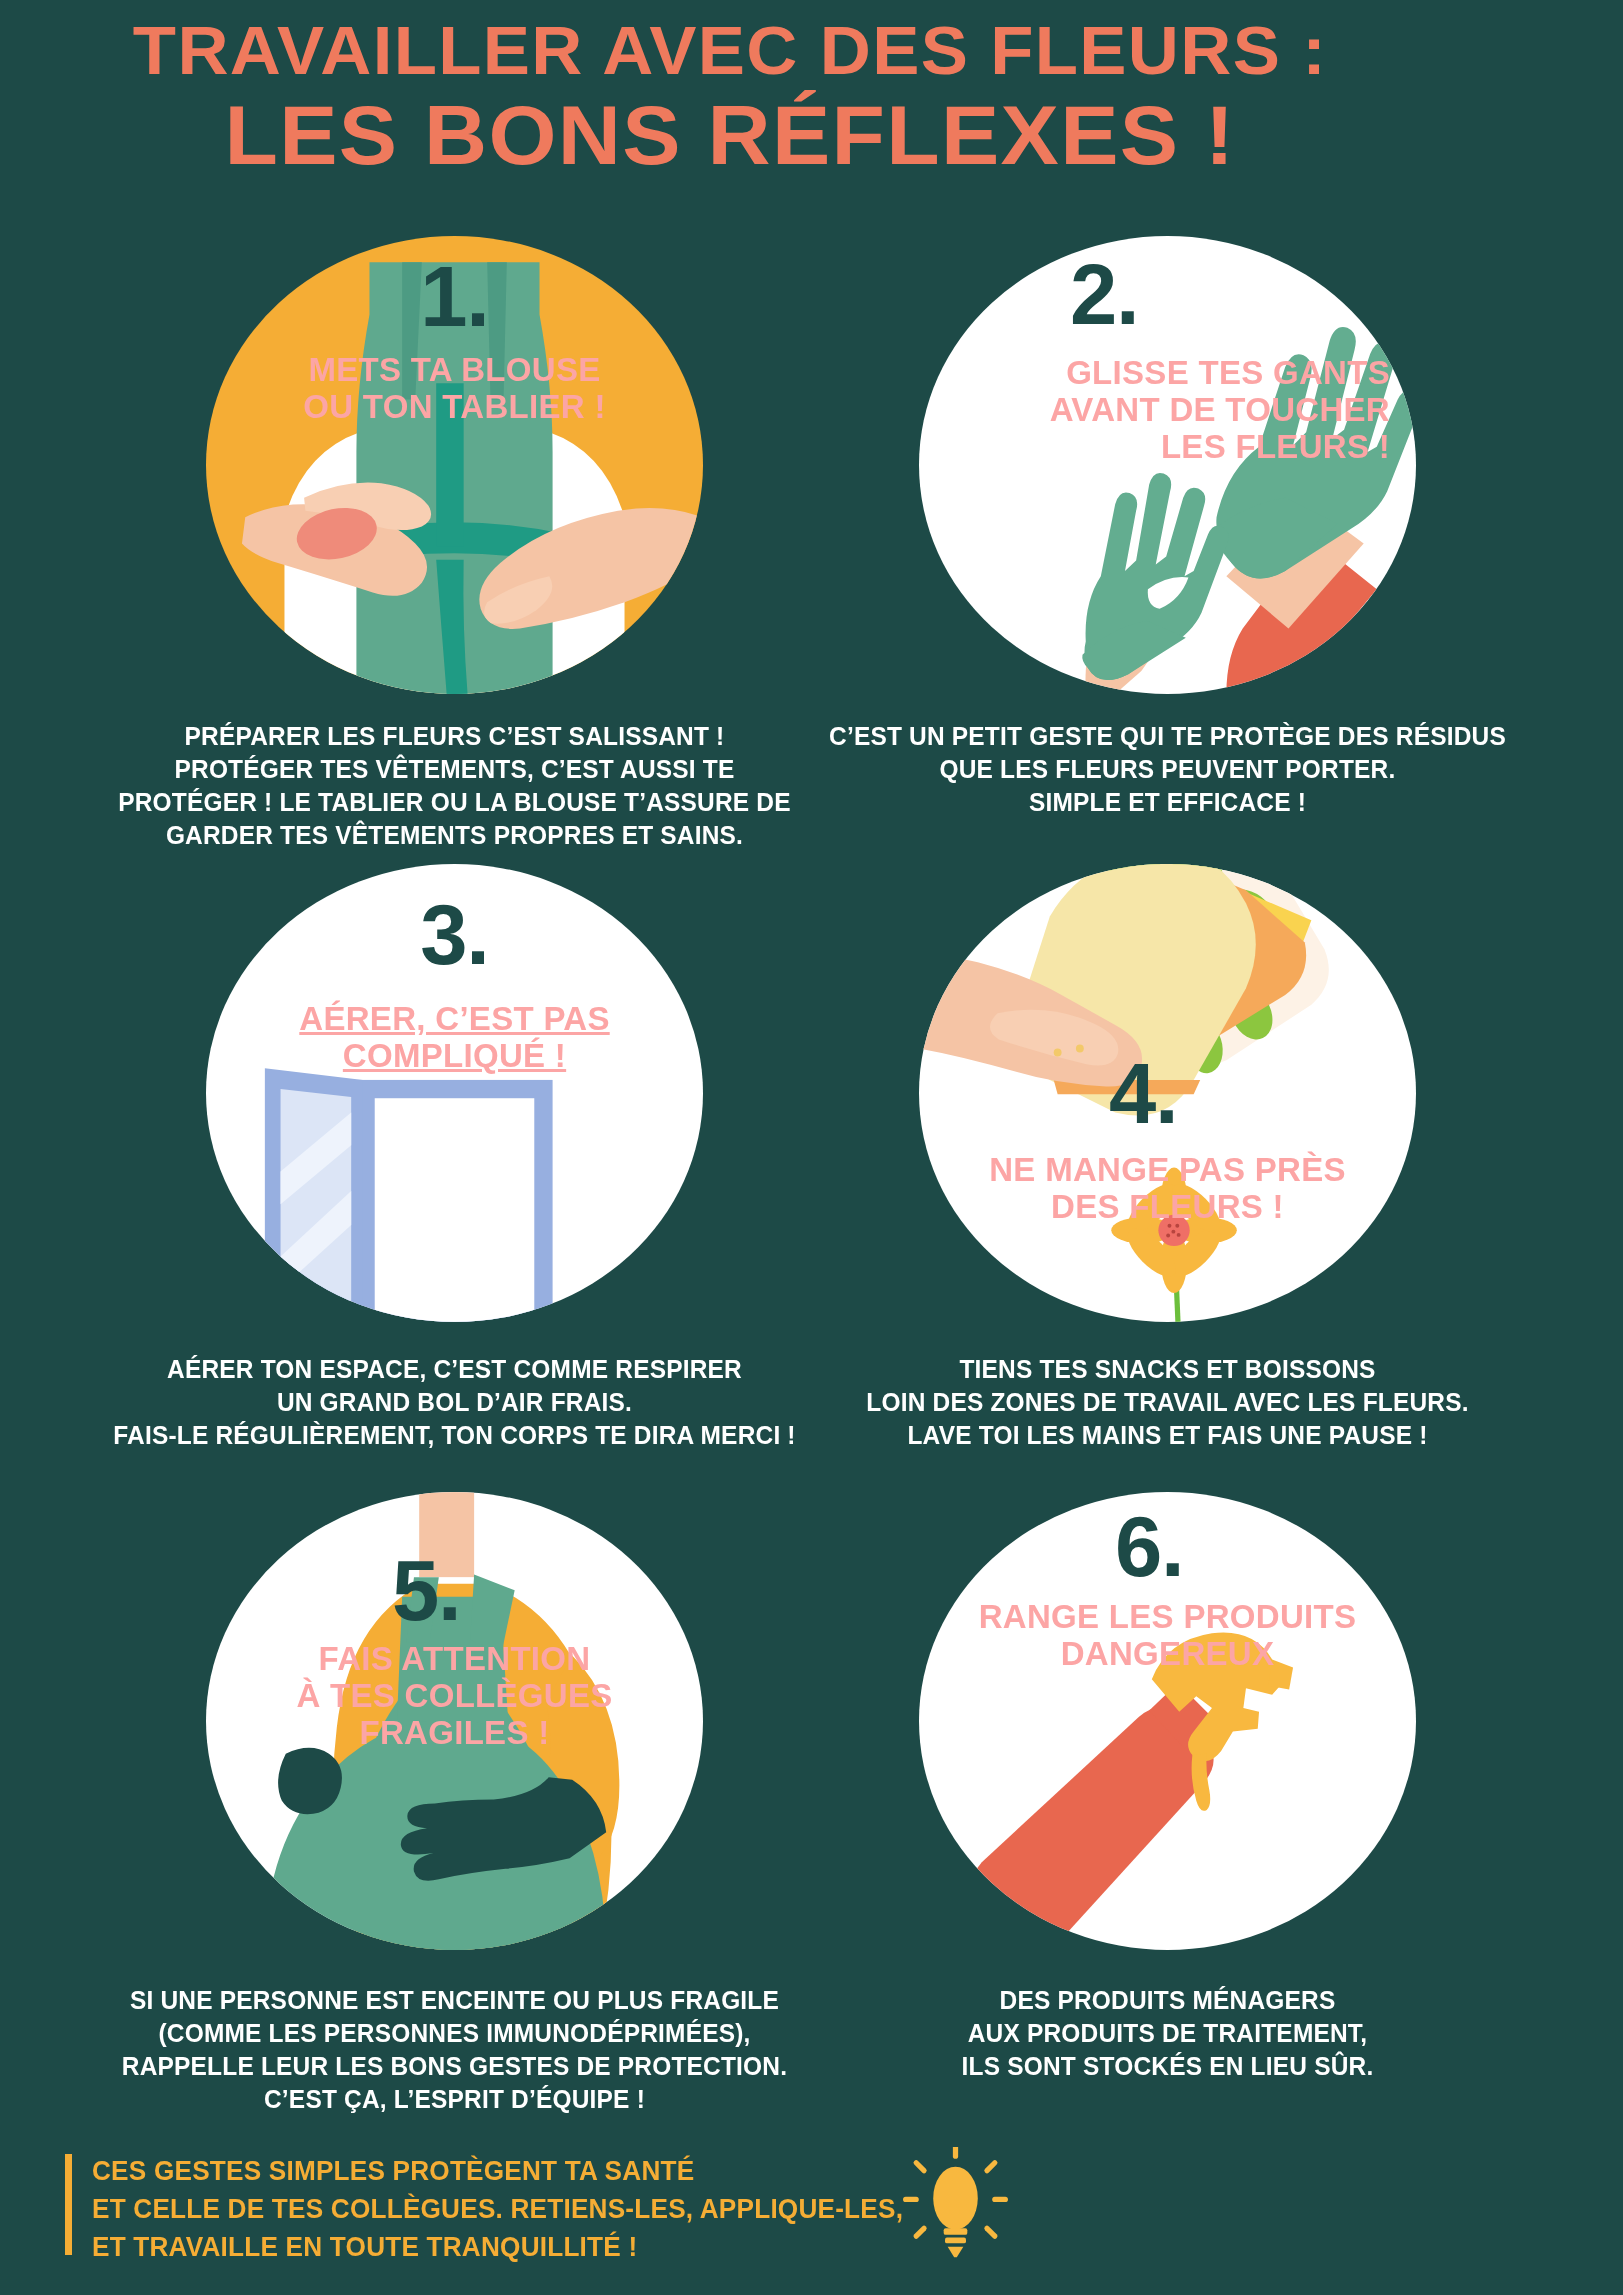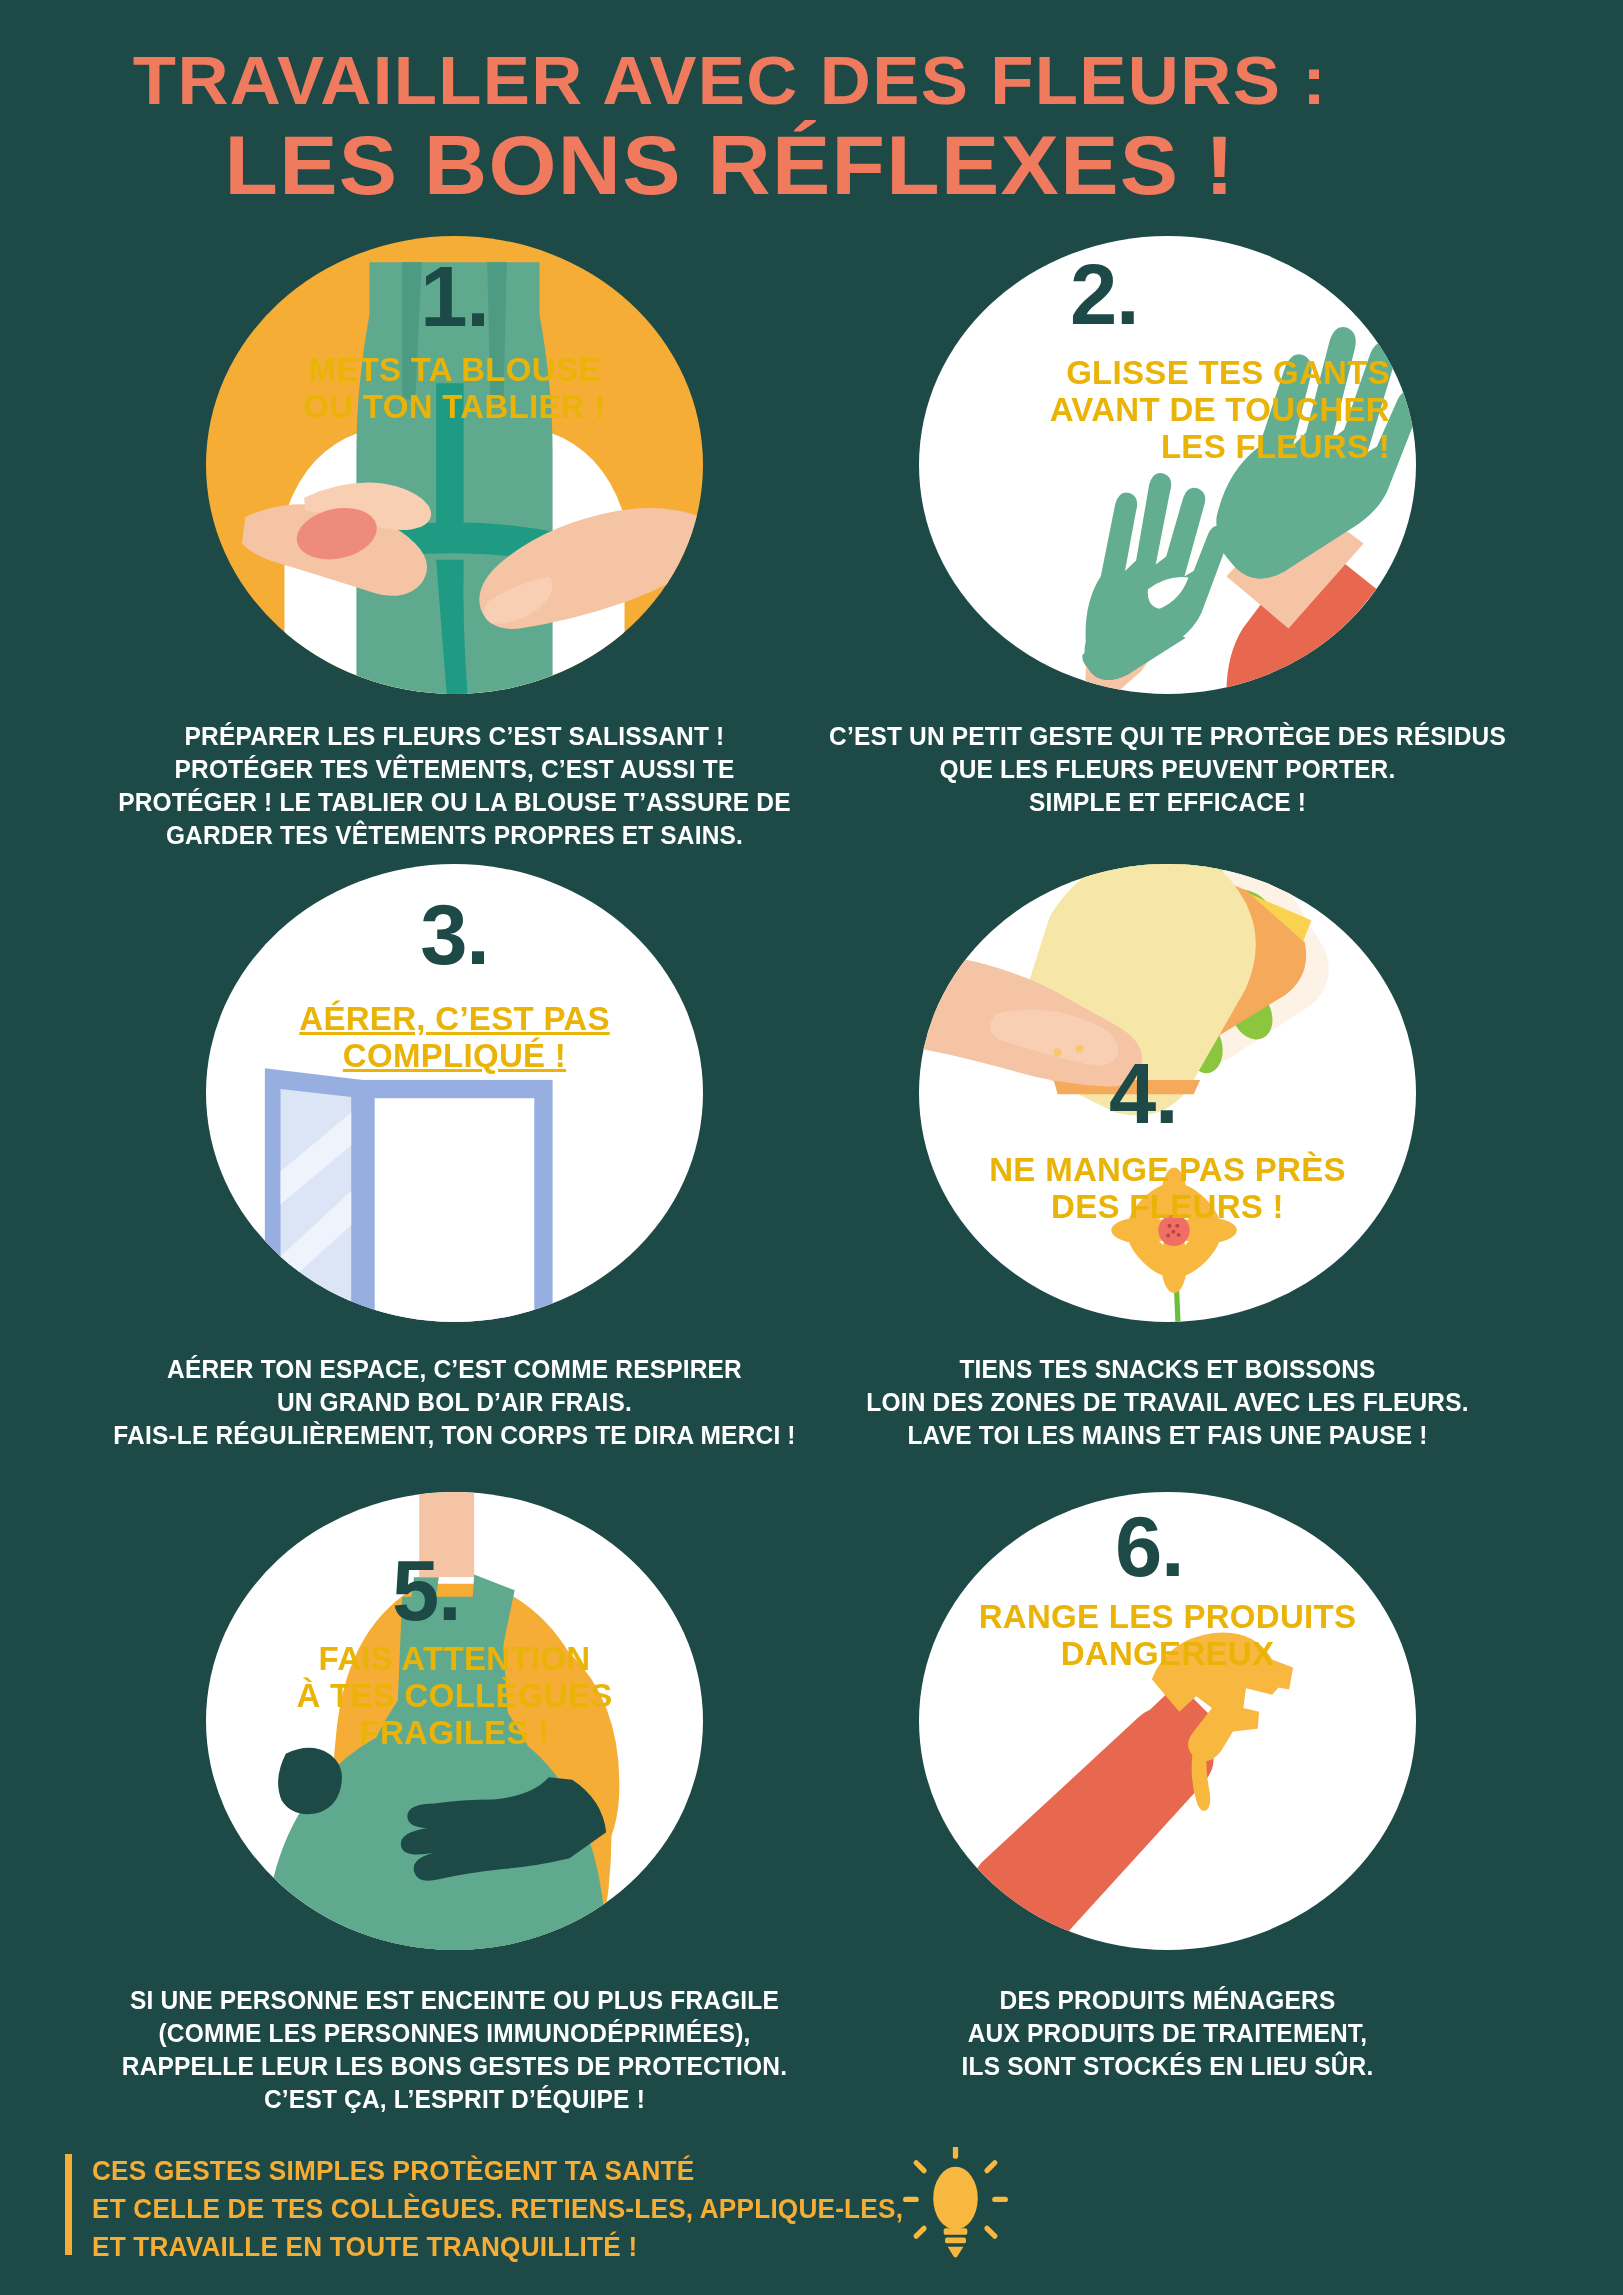--- a/index.html
+++ b/index.html
@@ -20,21 +20,21 @@
     position: relative;
     width: 1623px;
     height: 2295px;
     background: #1d4a47;
     box-sizing: border-box;
   }
 
   
   .header {
     position: absolute;
-    top: 46px;
+    top: 16px;
     left: 0;
     width: 1460px;
     text-align: center;
   }
   .title-line {
     color: #ef7a5d;
     font-weight: 900;
     letter-spacing: 1.3px;
     line-height: 1.0;
     text-transform: uppercase;
@@ -94,21 +94,21 @@
     color: #1d4a47;
     font-weight: 900;
     font-size: 85px;
     line-height: 1;
     letter-spacing: -1.3px;
   }
   .headline {
     position: absolute;
     width: 100%;
     text-align: center;
-    color: #eab308;
+    color: #fca5a5;
     font-weight: 900;
     font-size: 33px;
     line-height: 1.12;
     letter-spacing: 0.3px;
     text-transform: uppercase;
     padding: 0 26px;
     box-sizing: border-box;
   }
 
   .caption {

